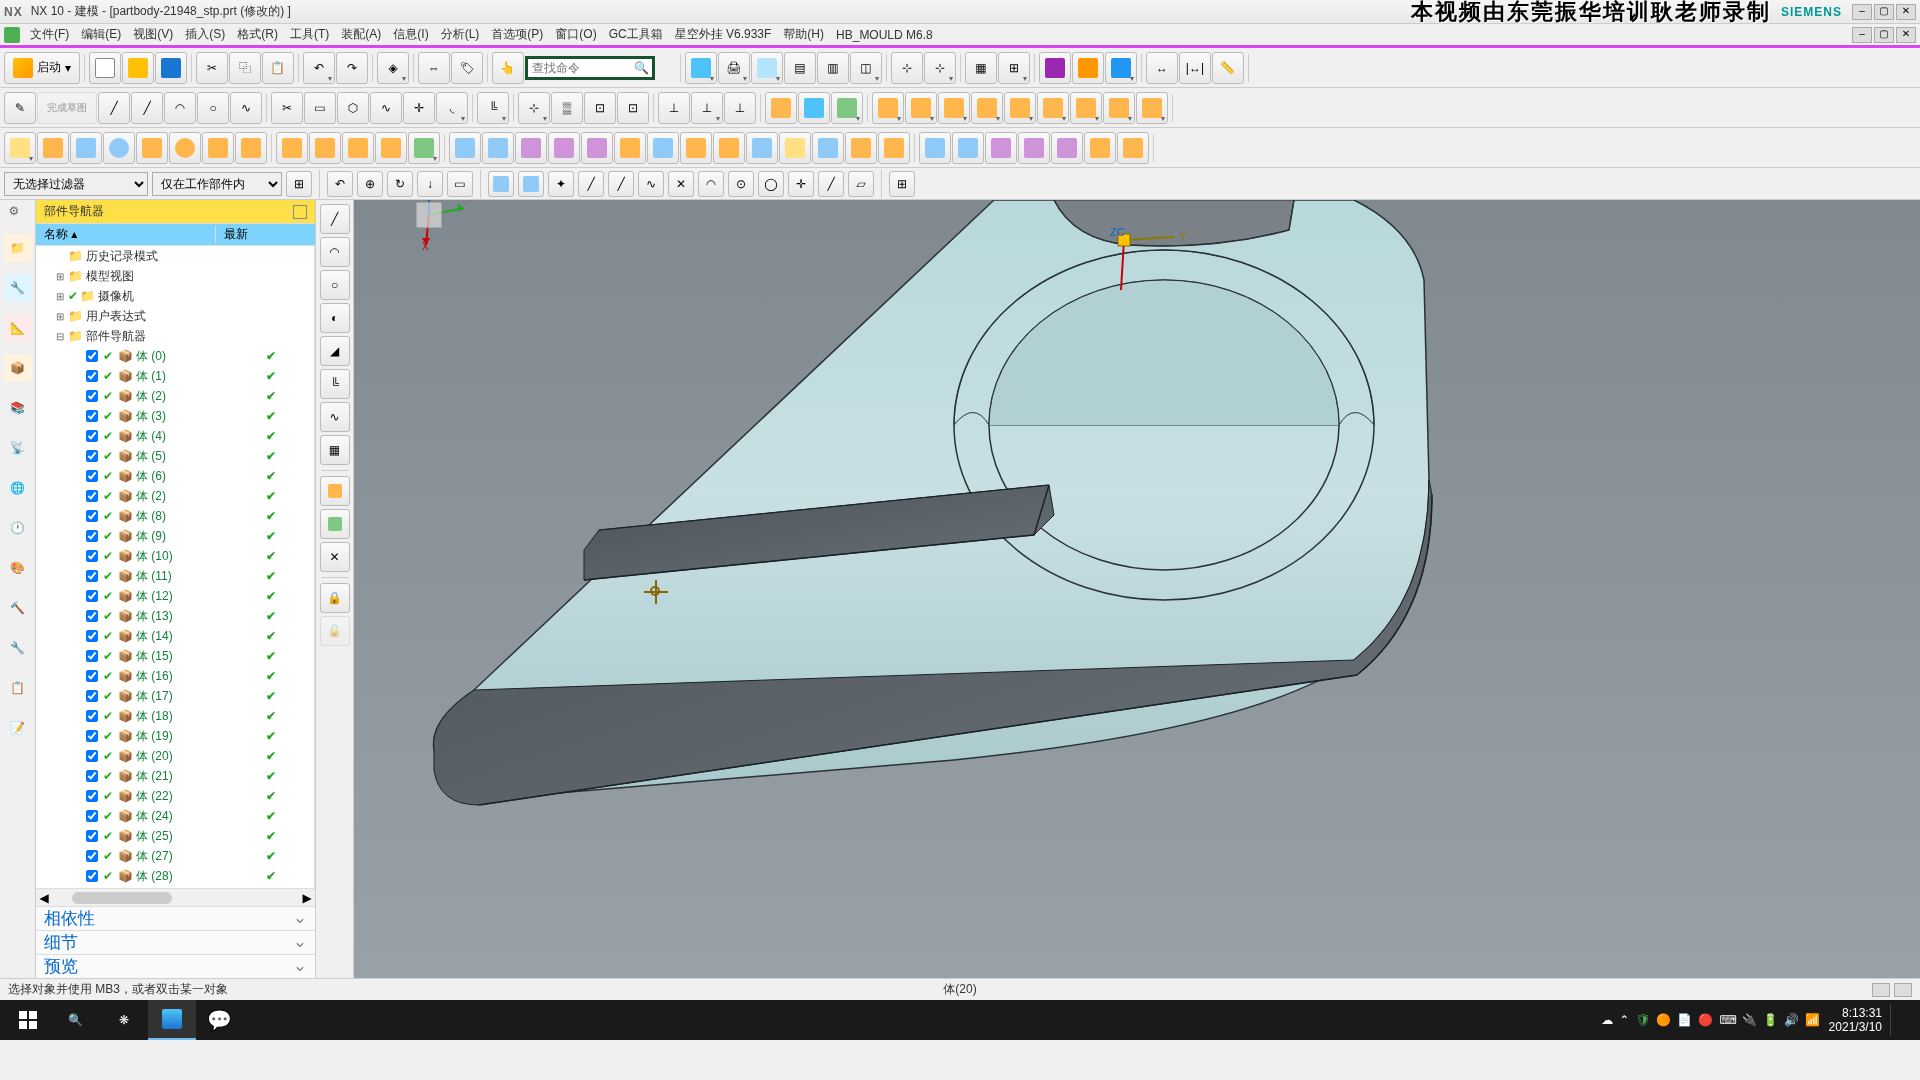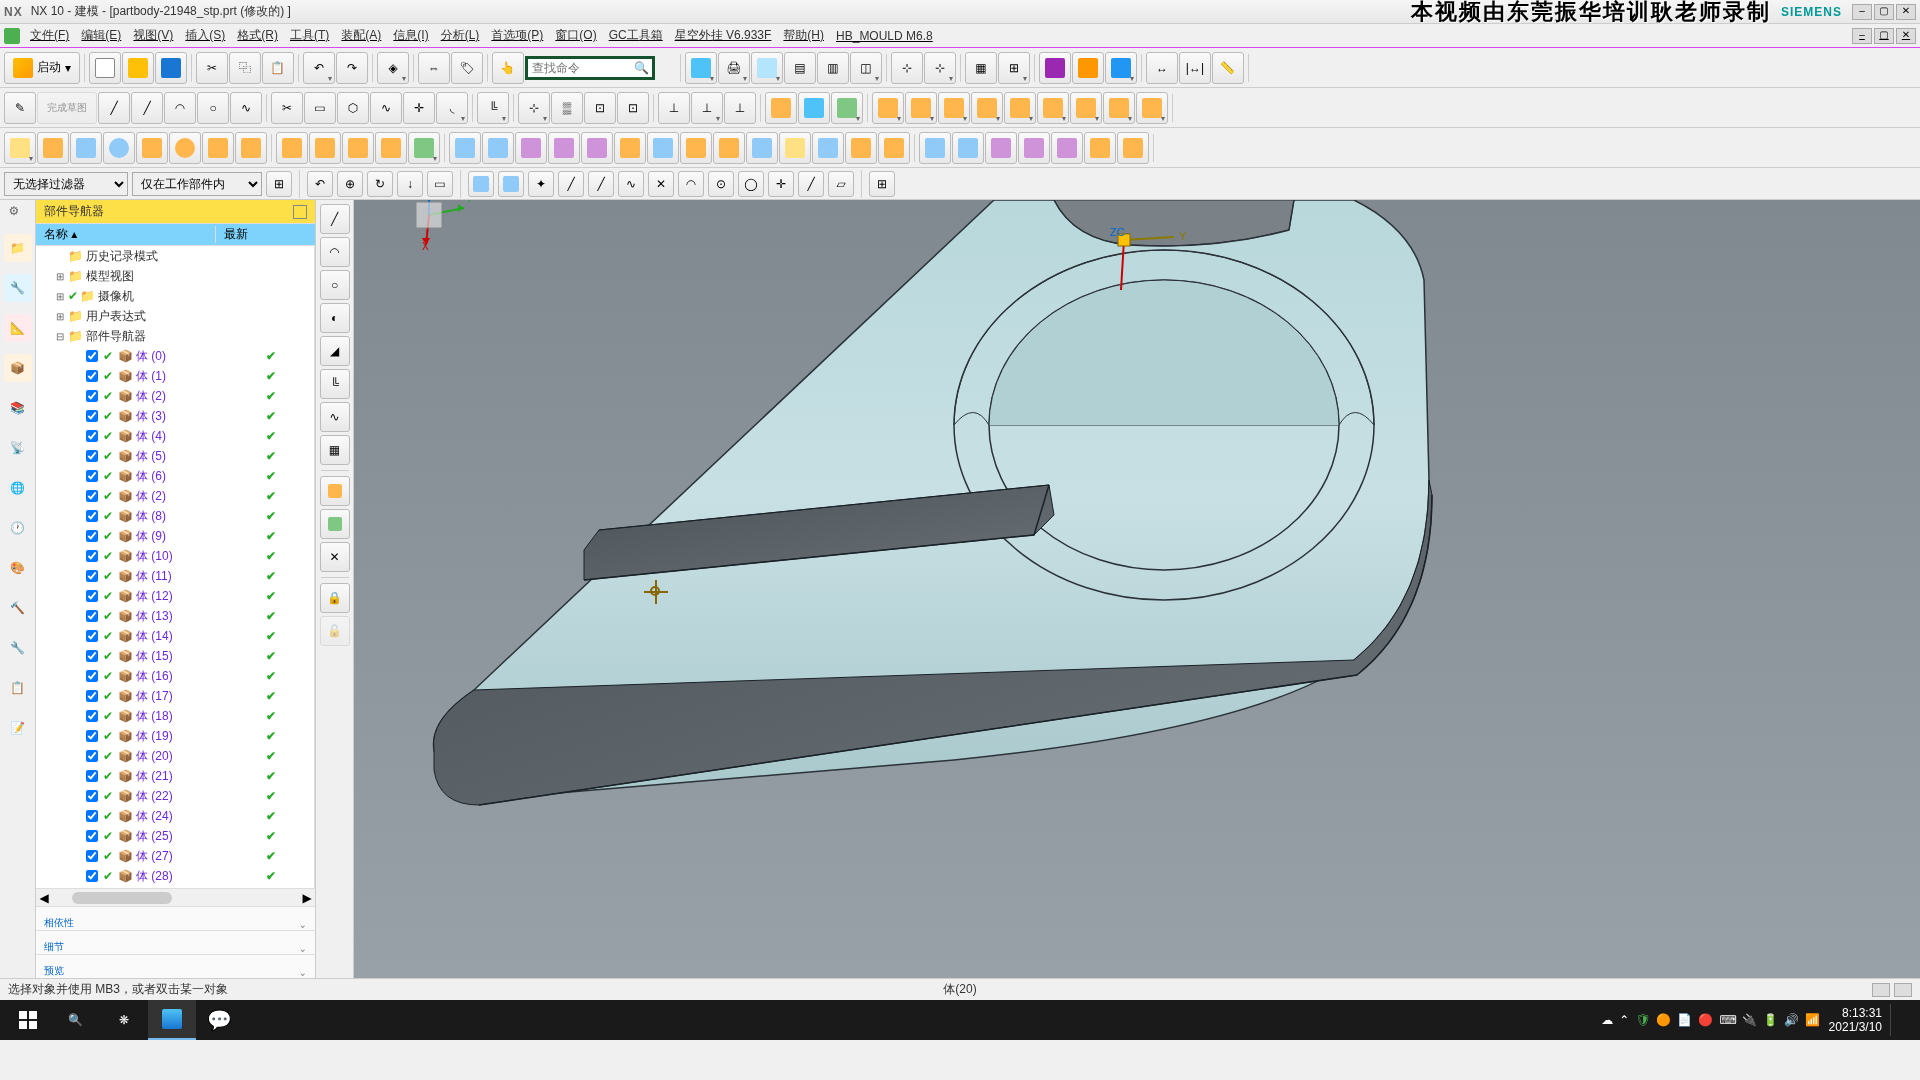--- a/index.html
+++ b/index.html
@@ -9,37 +9,37 @@
 .title-bar { height: 24px; background: linear-gradient(#f5f5f5, #e8e8e8); display: flex; align-items: center; padding: 0 4px; border-bottom: 1px solid #ccc; }
 .nx-logo { font-weight: bold; color: #666; margin-right: 8px; letter-spacing: 1px; }
 .title-text { color: #333; font-size: 12px; }
 .title-right { margin-left: auto; display: flex; align-items: center; }
 .watermark { font-size: 22px; font-weight: bold; color: #000; text-shadow: 1px 1px 2px #fff; margin-right: 10px; letter-spacing: 2px; }
 .siemens-text { color: #009999; font-size: 12px; font-weight: bold; letter-spacing: 1px; margin-right: 10px; }
 .win-controls { display: flex; gap: 2px; }
 .win-btn { width: 20px; height: 16px; background: #ddd; border: 1px solid #aaa; text-align: center; font-size: 10px; cursor: pointer; }
 
 
-.menu-bar { height: 24px; background: #f0f0f0; display: flex; align-items: center; padding: 0 4px; border-bottom: 1px solid #d946ef; text-decoration: underline; }
+.menu-bar { height: 24px; background: #f0f0f0; display: flex; align-items: center; padding: 0 4px; border-bottom: 3px solid #d946ef; }
 .menu-bar .app-icon { width: 16px; height: 16px; background: #4CAF50; border-radius: 2px; margin-right: 4px; }
 .menu-item { padding: 2px 6px; font-size: 12px; cursor: pointer; color: #333; }
 .menu-bar .win-controls { margin-left: auto; }
 
 
 .toolbar { height: 40px; background: #f0f0f0; display: flex; align-items: center; padding: 2px 4px; border-bottom: 1px solid #ccc; gap: 1px; }
 .tool-btn { width: 32px; height: 32px; background: linear-gradient(#fafafa, #e8e8e8); border: 1px solid #bbb; border-radius: 3px; display: flex; align-items: center; justify-content: center; cursor: pointer; position: relative; }
 .tool-btn.dropdown::after { content: '▾'; position: absolute; right: 2px; bottom: 0; font-size: 8px; color: #666; }
 .tool-sep { width: 1px; height: 28px; background: #ccc; margin: 0 3px; }
 .start-btn { display: flex; align-items: center; height: 32px; padding: 0 8px; background: linear-gradient(#fafafa, #e8e8e8); border: 1px solid #bbb; border-radius: 3px; cursor: pointer; gap: 4px; }
 .search-box { height: 24px; width: 130px; border: 3px solid #14532d; padding: 0 4px; font-size: 12px; }
 
 
 .filter-bar { height: 32px; background: #f0f0f0; display: flex; align-items: center; padding: 0 4px; gap: 4px; border-bottom: 1px solid #ccc; }
 .filter-select { height: 24px; border: 1px solid #aaa; font-size: 12px; padding: 0 4px; }
-.filter-select.w1 { width: 124px; }
+.filter-select.w1 { width: 144px; }
 .filter-select.w2 { width: 130px; }
 .filter-btn { width: 26px; height: 26px; background: linear-gradient(#fafafa, #e8e8e8); border: 1px solid #bbb; border-radius: 3px; display: flex; align-items: center; justify-content: center; cursor: pointer; }
 
 
 .main { display: flex; height: calc(1080px - 24px - 24px - 40px - 40px - 40px - 40px - 32px - 22px - 40px); }
 
 
 .left-iconbar { width: 36px; background: #f0f0f0; border-right: 1px solid #ccc; display: flex; flex-direction: column; align-items: center; padding-top: 4px; gap: 4px; }
 .left-iconbar .gear { width: 18px; height: 18px; color: #666; cursor: pointer; }
 .left-icon { width: 28px; height: 28px; border-radius: 3px; display: flex; align-items: center; justify-content: center; cursor: pointer; margin-top: 8px; }
@@ -51,29 +51,29 @@
 .nav-pin { margin-left: auto; width: 14px; height: 14px; border: 1px solid #888; cursor: pointer; }
 .nav-cols { height: 22px; display: flex; align-items: center; background: #7dd3fc; border-bottom: 1px solid #ddd; font-size: 12px; }
 .nav-col1 { width: 180px; padding-left: 8px; border-right: 1px solid #ddd; }
 .nav-col2 { width: 60px; padding-left: 8px; }
 .nav-tree { flex: 1; overflow-y: auto; overflow-x: hidden; font-size: 12px; border-right: 1px solid #ddd; }
 .tree-row { height: 20px; display: flex; align-items: center; padding-left: 8px; cursor: pointer; }
 .tree-toggle { width: 12px; font-size: 10px; color: #666; }
 .tree-icon { width: 16px; height: 16px; margin-right: 2px; display: inline-flex; align-items: center; justify-content: center; }
 .tree-check { width: 12px; height: 12px; margin-right: 2px; }
 .tree-label { color: #333; }
-.tree-label.gray { color: #6d28d9; }
+.tree-label.gray { color: #15803d; }
 .tree-latest { position: absolute; left: 230px; color: #2a2; font-weight: bold; }
 .tree-row.level1 { padding-left: 20px; }
 .tree-row.level2 { padding-left: 50px; position: relative; }
 
 .nav-scroll-h { height: 18px; background: #f0f0f0; border-top: 1px solid #ddd; display: flex; align-items: center; }
 .nav-scroll-h .thumb { height: 12px; width: 100px; background: #ccc; margin-left: 20px; border-radius: 6px; }
 
-.nav-section { height: 24px; display: flex; align-items: flex-end; padding: 0 8px; border-top: 1px solid #ddd; background: #fafafa; cursor: pointer; color: #06c; font-size: 10px; }
+.nav-section { height: 24px; display: flex; align-items: flex-start; padding: 0 8px; border-top: 1px solid #ddd; background: #fafafa; cursor: pointer; color: #06c; font-size: 17px; }
 .nav-section .chev { margin-left: auto; color: #888; }
 
 
 .vert-toolbar { width: 38px; background: #f0f0f0; border-right: 1px solid #ccc; display: flex; flex-direction: column; align-items: center; padding-top: 4px; gap: 3px; }
 .vert-btn { width: 30px; height: 30px; background: linear-gradient(#fafafa, #e8e8e8); border: 1px solid #bbb; border-radius: 3px; display: flex; align-items: center; justify-content: center; cursor: pointer; }
 .vert-sep { width: 28px; height: 1px; background: #ccc; margin: 2px 0; }
 
 
 .viewport { flex: 1; background: linear-gradient(#808890, #98a0a8); position: relative; overflow: hidden; }
 .viewport svg { width: 100%; height: 100%; }

